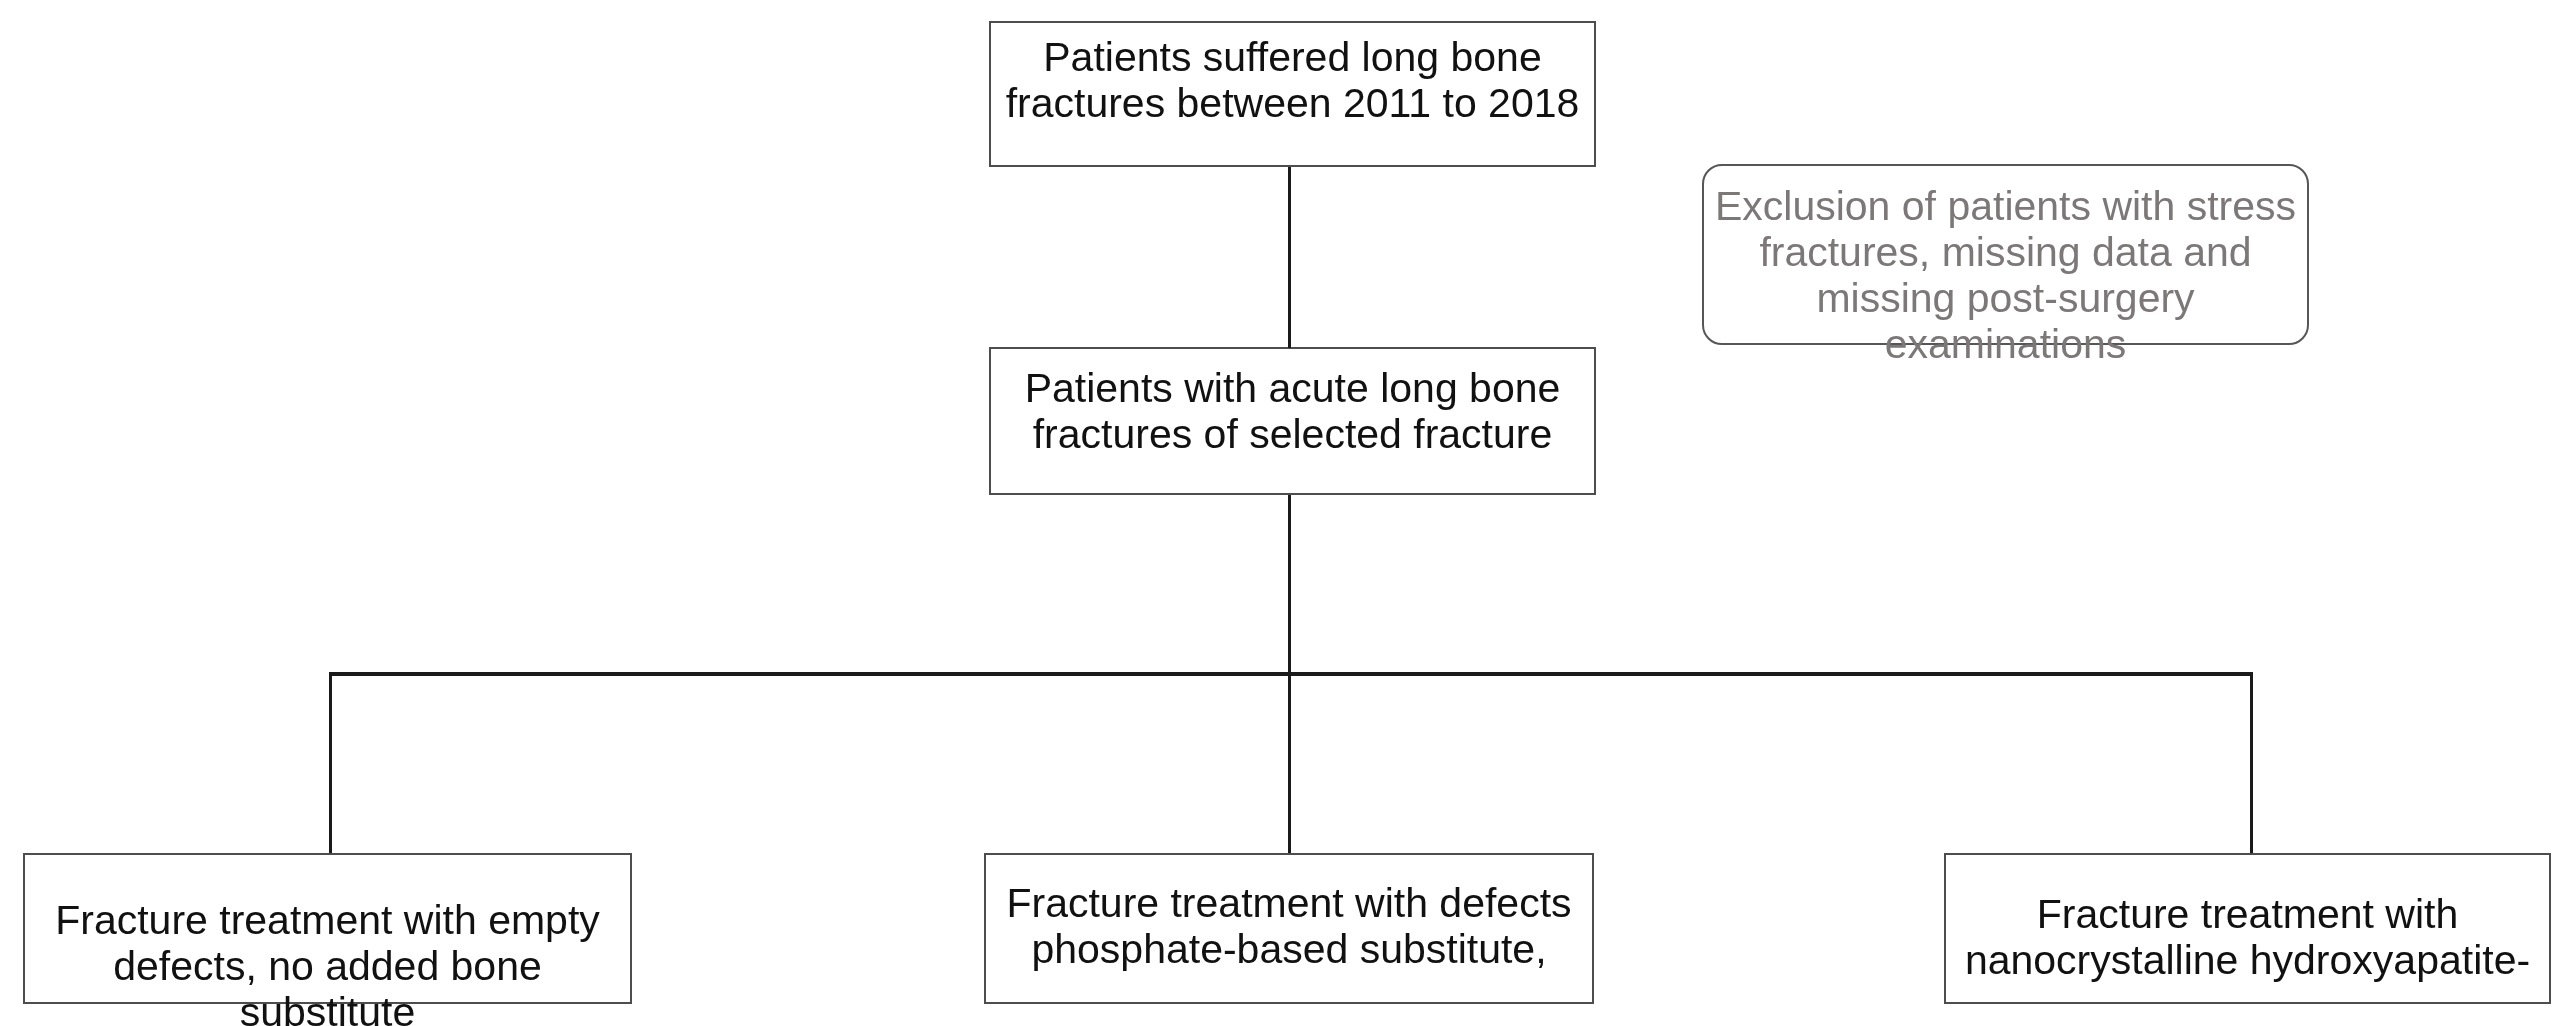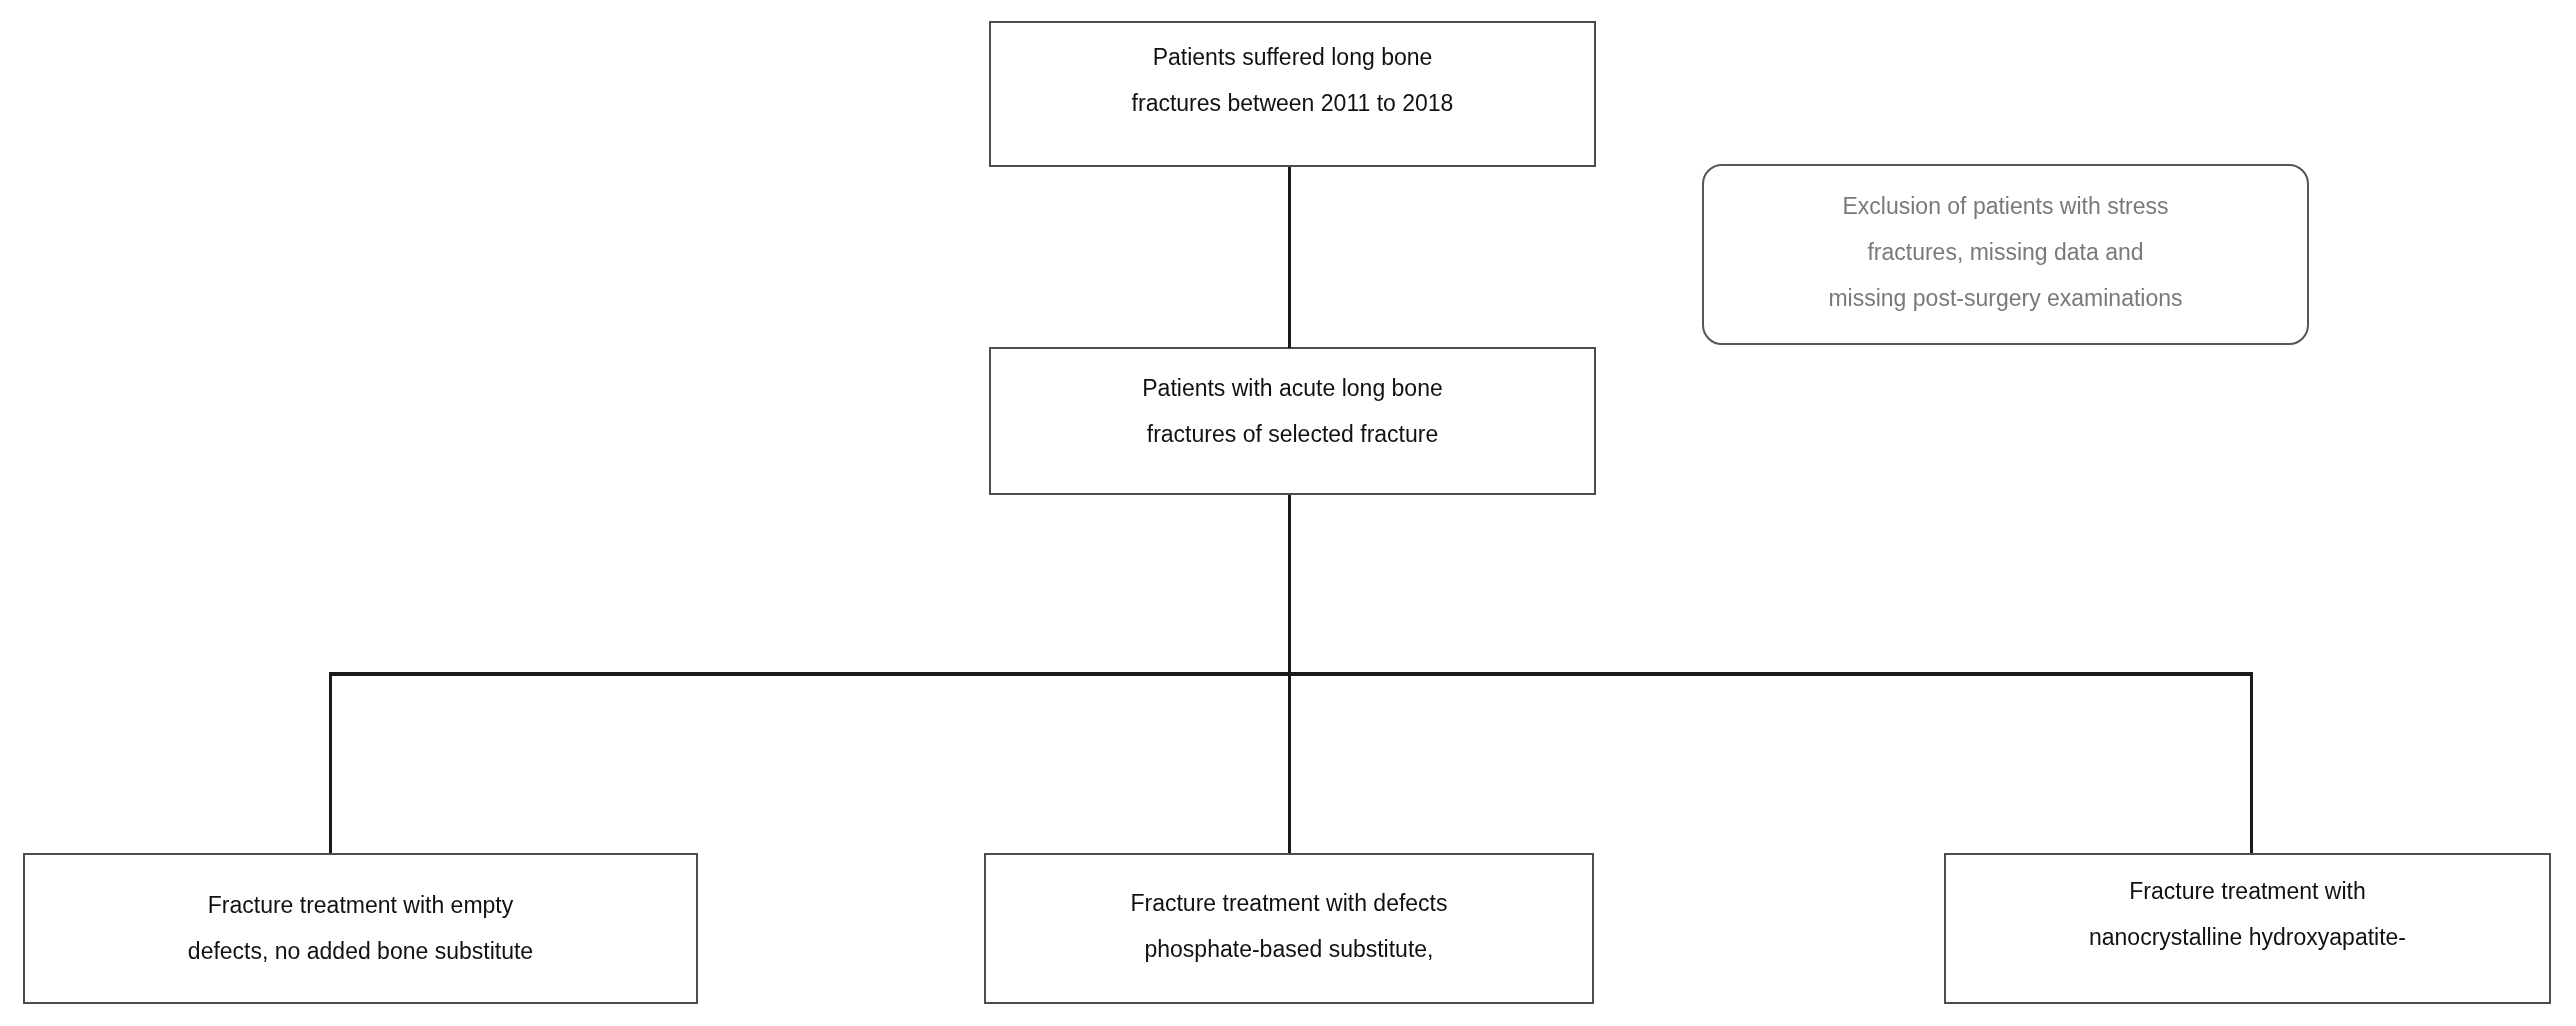--- a/index.html
+++ b/index.html
@@ -11,21 +11,21 @@
     --page-background:#ffffff;
   }
   *{box-sizing:border-box;}
   html,body{margin:0;padding:0;background:var(--page-background);}
   .canvas{
     position:relative;
     width:2576px;
     height:1027px;
     background:var(--page-background);
     font-family:"Liberation Sans", sans-serif;
-    font-size:23px;
+    font-size:41px;
     line-height:46px;
     color:var(--text-primary);
   }
   .node{
     position:absolute;
     background:var(--box-background);
     border:2.3px solid var(--box-border);
     text-align:center;
     white-space:pre-line;
   }
@@ -34,23 +34,23 @@
     border-color:#565656;
     border-radius:20px;
   }
   .conn{
     position:absolute;
     background:var(--connector);
   }
   #node-top      {left:989px; top:21px;   width:607px; height:146px; padding-top:10.8px;}
   #node-exclusion{left:1702px; top:164px;  width:607px; height:181px; padding-top:17px;}
   #node-middle   {left:989px; top:347px;  width:607px; height:148px; padding-top:16px;}
-  #node-left     {left:23px;   top:853px; width:675px; height:151px; padding-top:27px;}
+  #node-left     {left:23px;   top:853px; width:609px; height:151px; padding-top:42px;}
   #node-center   {left:984px; top:853px; width:610px; height:151px; padding-top:24.6px;}
-  #node-right    {left:1944px; top:853px; width:607px; height:151px; padding-top:13px;}
+  #node-right    {left:1944px; top:853px; width:607px; height:151px; padding-top:36px;}
 
   #conn-top-mid    {left:1288px; top:167px; width:3.1px;    height:181px;}
   #conn-mid-branch {left:1288px; top:495px; width:3.1px;    height:179px;}
   #conn-horizontal {left:330px;  top:672px; width:1923px; height:3.8px;}
   #conn-drop-left  {left:329px;  top:672px; width:3.1px;    height:181px;}
   #conn-drop-center{left:1288px; top:672px; width:3.1px;    height:181px;}
   #conn-drop-right {left:2250px; top:672px; width:3.1px;    height:181px;}
 </style>
 </head>
 <body>

